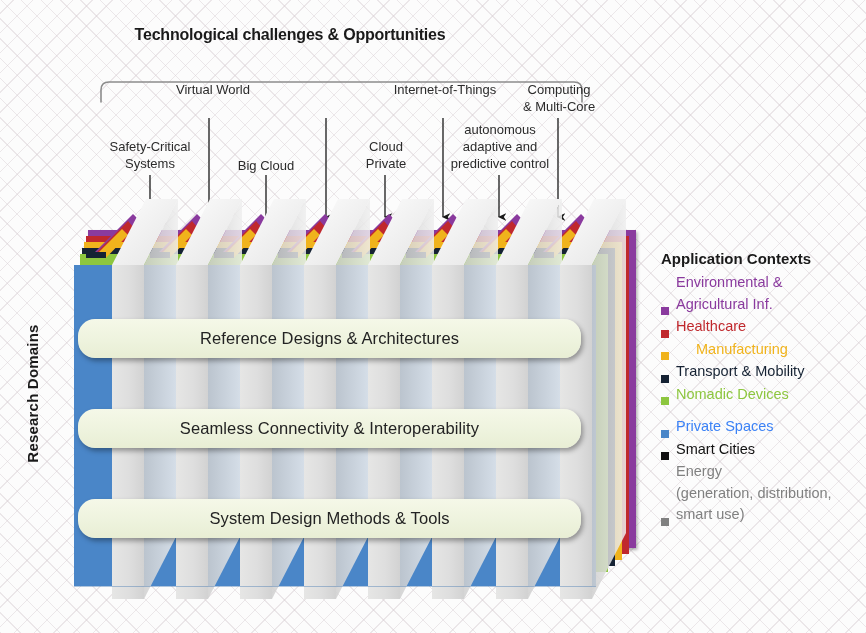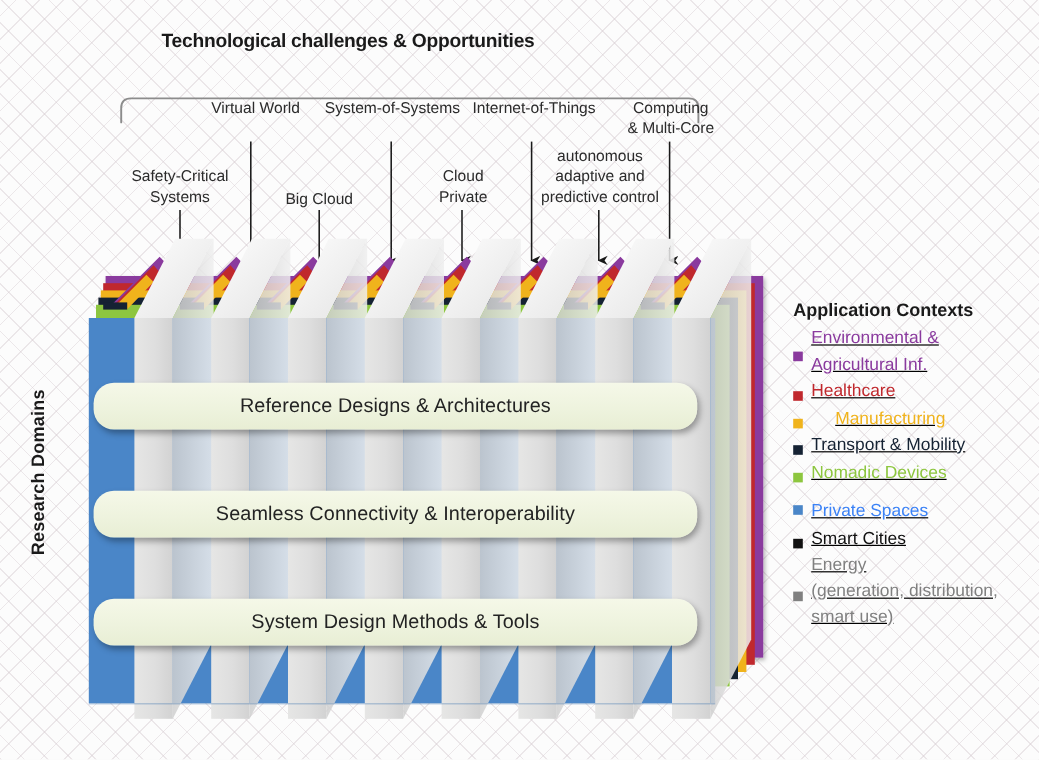--- a/index.html
+++ b/index.html
@@ -56,21 +56,21 @@
     display:flex;align-items:center;justify-content:center;
     z-index:40;
   }
   .bar span{
     font-size:16.5px;color:#232323;letter-spacing:.1px;
   }
 
   
   #legend{position:absolute;left:661px;top:250px;width:200px;}
   #legend-title{font-size:15px;font-weight:bold;color:#1a1a1a;margin-bottom:5px;}
-  .leg-row{display:flex;align-items:center;margin-bottom:1px;text-decoration:underline;}
+  .leg-row{display:flex;align-items:flex-end;margin-bottom:1px;}
   .leg-bullet{
     width:8px;height:8px;flex:0 0 8px;margin-top:7px;margin-right:7px;
   }
   .leg-label{font-size:14.5px;line-height:21.5px;white-space:pre-line;}
 </style>
 </head>
 <body>
 
 <div id="texture"></div>
 
@@ -79,21 +79,20 @@
   <div class="txt" id="title">Technological challenges &amp; Opportunities</div>
 
   <svg id="bracket-svg" width="866" height="90" style="position:absolute;left:0;top:38px;">
     <path d="M 101 64 L 101 52 Q 101 44 109 44 L 574 44 Q 582 44 582 52 L 582 64" fill="none" stroke="#8c8c8c" stroke-width="1.6" stroke-linecap="round"></path>
   </svg>
 
   <div class="txt toplabel" style="left:95px;top:138px;width:110px;">Safety-Critical
 Systems</div>
   <div class="txt toplabel" style="left:154px;top:81px;width:118px;">Virtual World</div>
   <div class="txt toplabel" style="left:212px;top:157px;width:108px;">Big Cloud</div>
-  <div class="txt toplabel" style="left:257px;top:81px;width:140px;">System-of-Systems</div>
   <div class="txt toplabel" style="left:334px;top:138px;width:104px;">Cloud
 Private</div>
   <div class="txt toplabel" style="left:380px;top:81px;width:130px;">Internet-of-Things</div>
   <div class="txt toplabel" style="left:436px;top:121px;width:128px;">autonomous
 adaptive and
 predictive control</div>
   <div class="txt toplabel" style="left:505px;top:81px;width:108px;">Computing
 &amp; Multi-Core</div>
 
   <svg id="arrows" width="866" height="260" style="position:absolute;left:0;top:0;">

